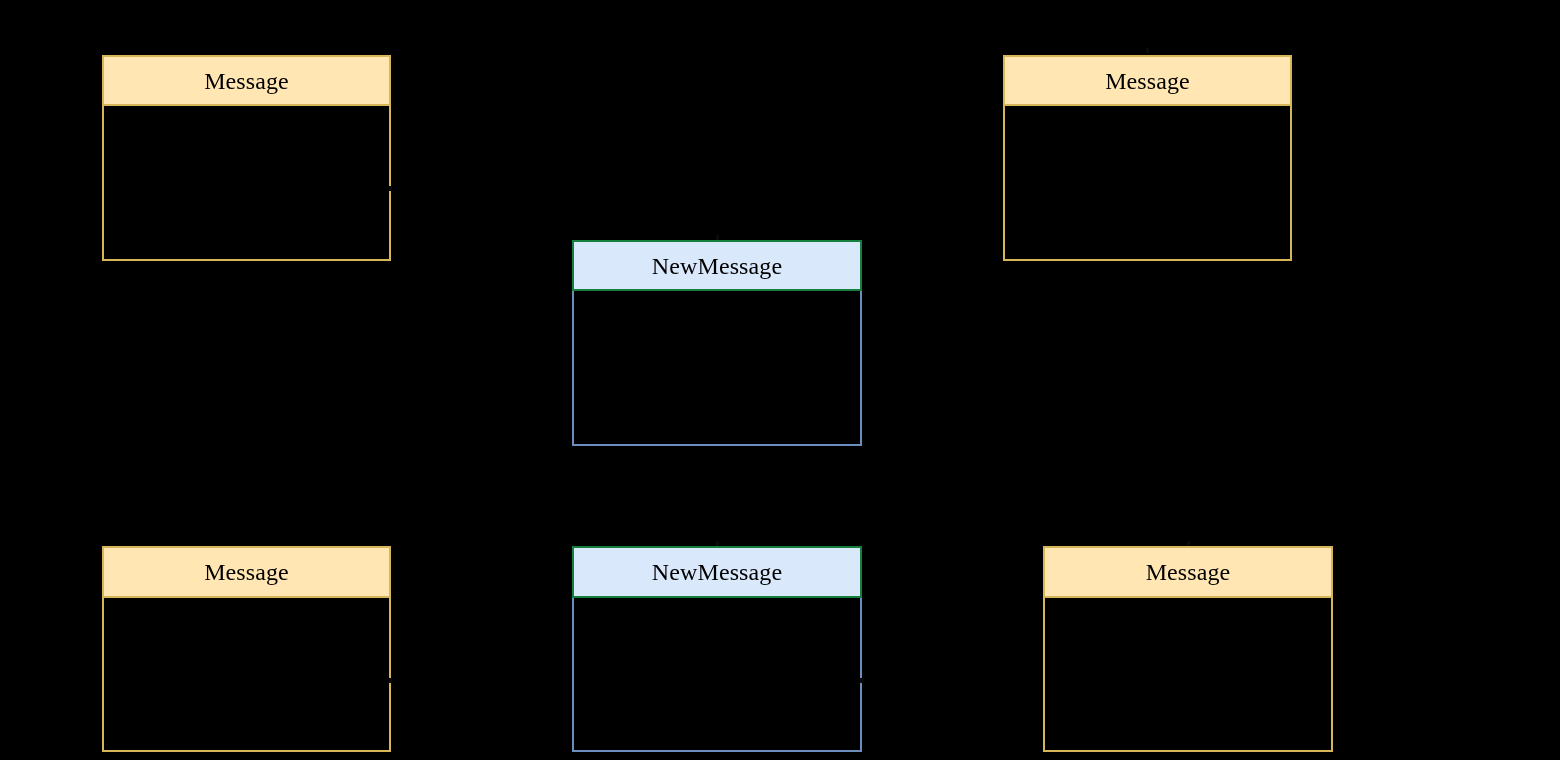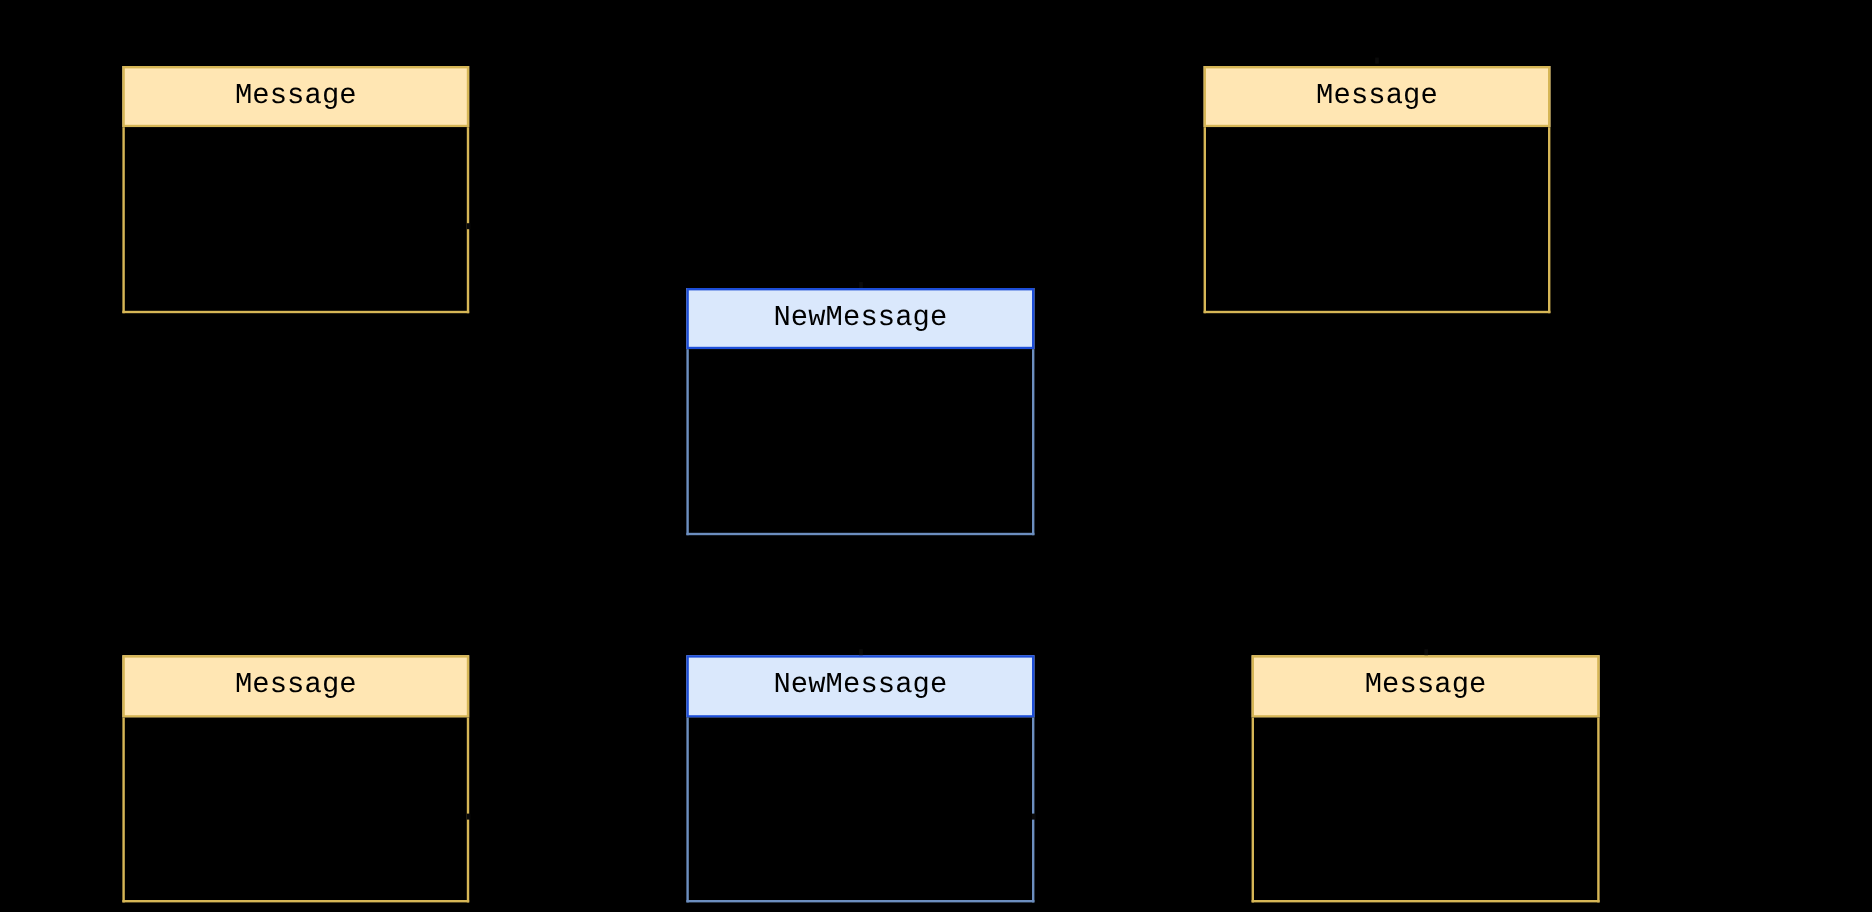--- a/index.html
+++ b/index.html
@@ -6,21 +6,21 @@
     margin: 0;
     padding: 0;
     background: #000000;
   }
   #canvas {
     position: relative;
     width: 1560px;
     height: 760px;
     background: #000000;
     overflow: hidden;
-    font-family: Liberation Mono, monospace;
+    font-family: Liberation Serif, serif;
   }
 
   
   .uml-box {
     position: absolute;
     box-sizing: border-box;
     display: flex;
     flex-direction: column;
     background: #000000;
   }
@@ -53,21 +53,21 @@
     border-bottom-width: 2px;
   }
   .theme-yellow .uml-body {
     border: 2px solid #d6b656;
     border-top: none;
   }
 
   
   .theme-blue .uml-header {
     background: #dae8fc;
-    border: 2px solid #1d4ed8;
+    border: 2px solid #15803d;
     border-bottom-width: 2px;
   }
   .theme-blue .uml-body {
     border: 2px solid #6c8ebf;
     border-top: none;
   }
 
   
   .conn-point {
     position: absolute;

